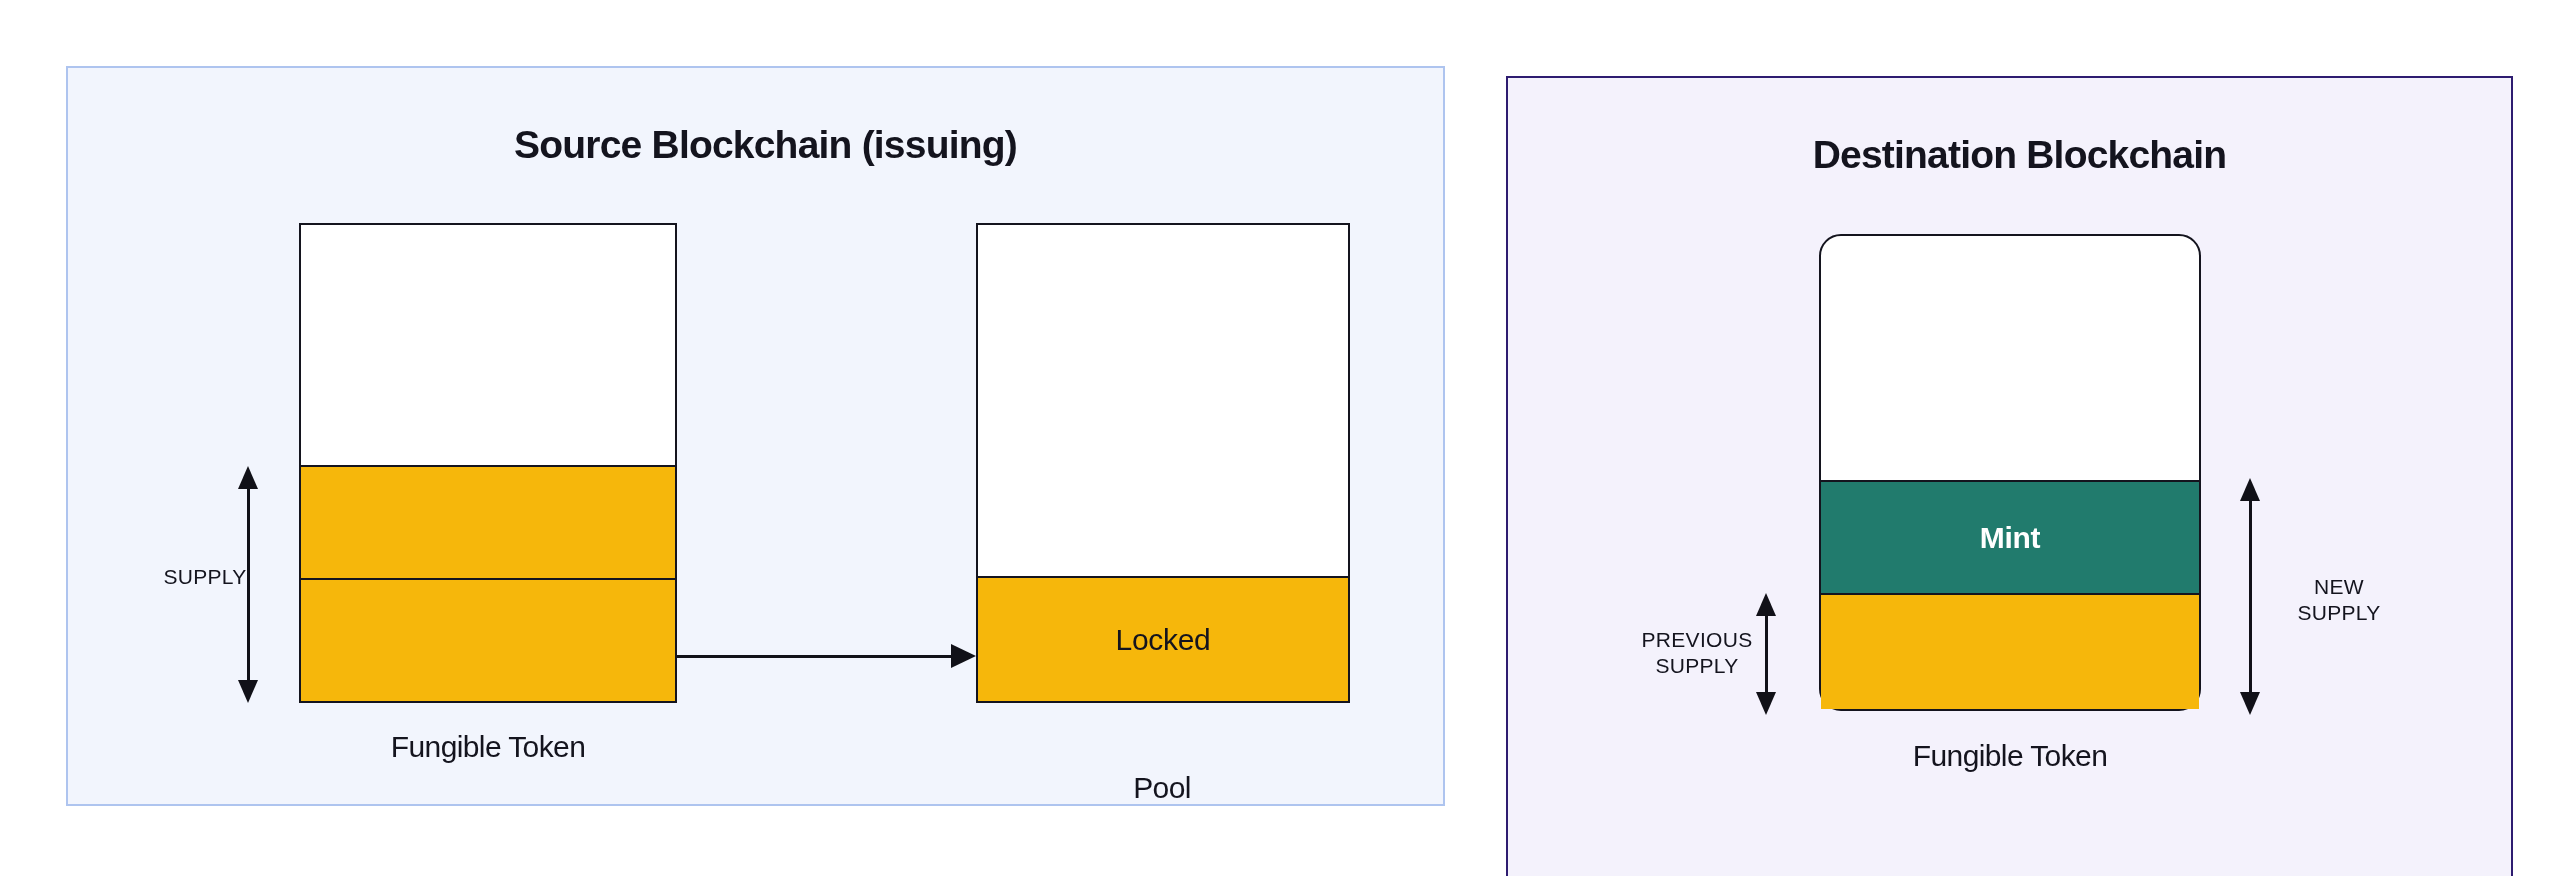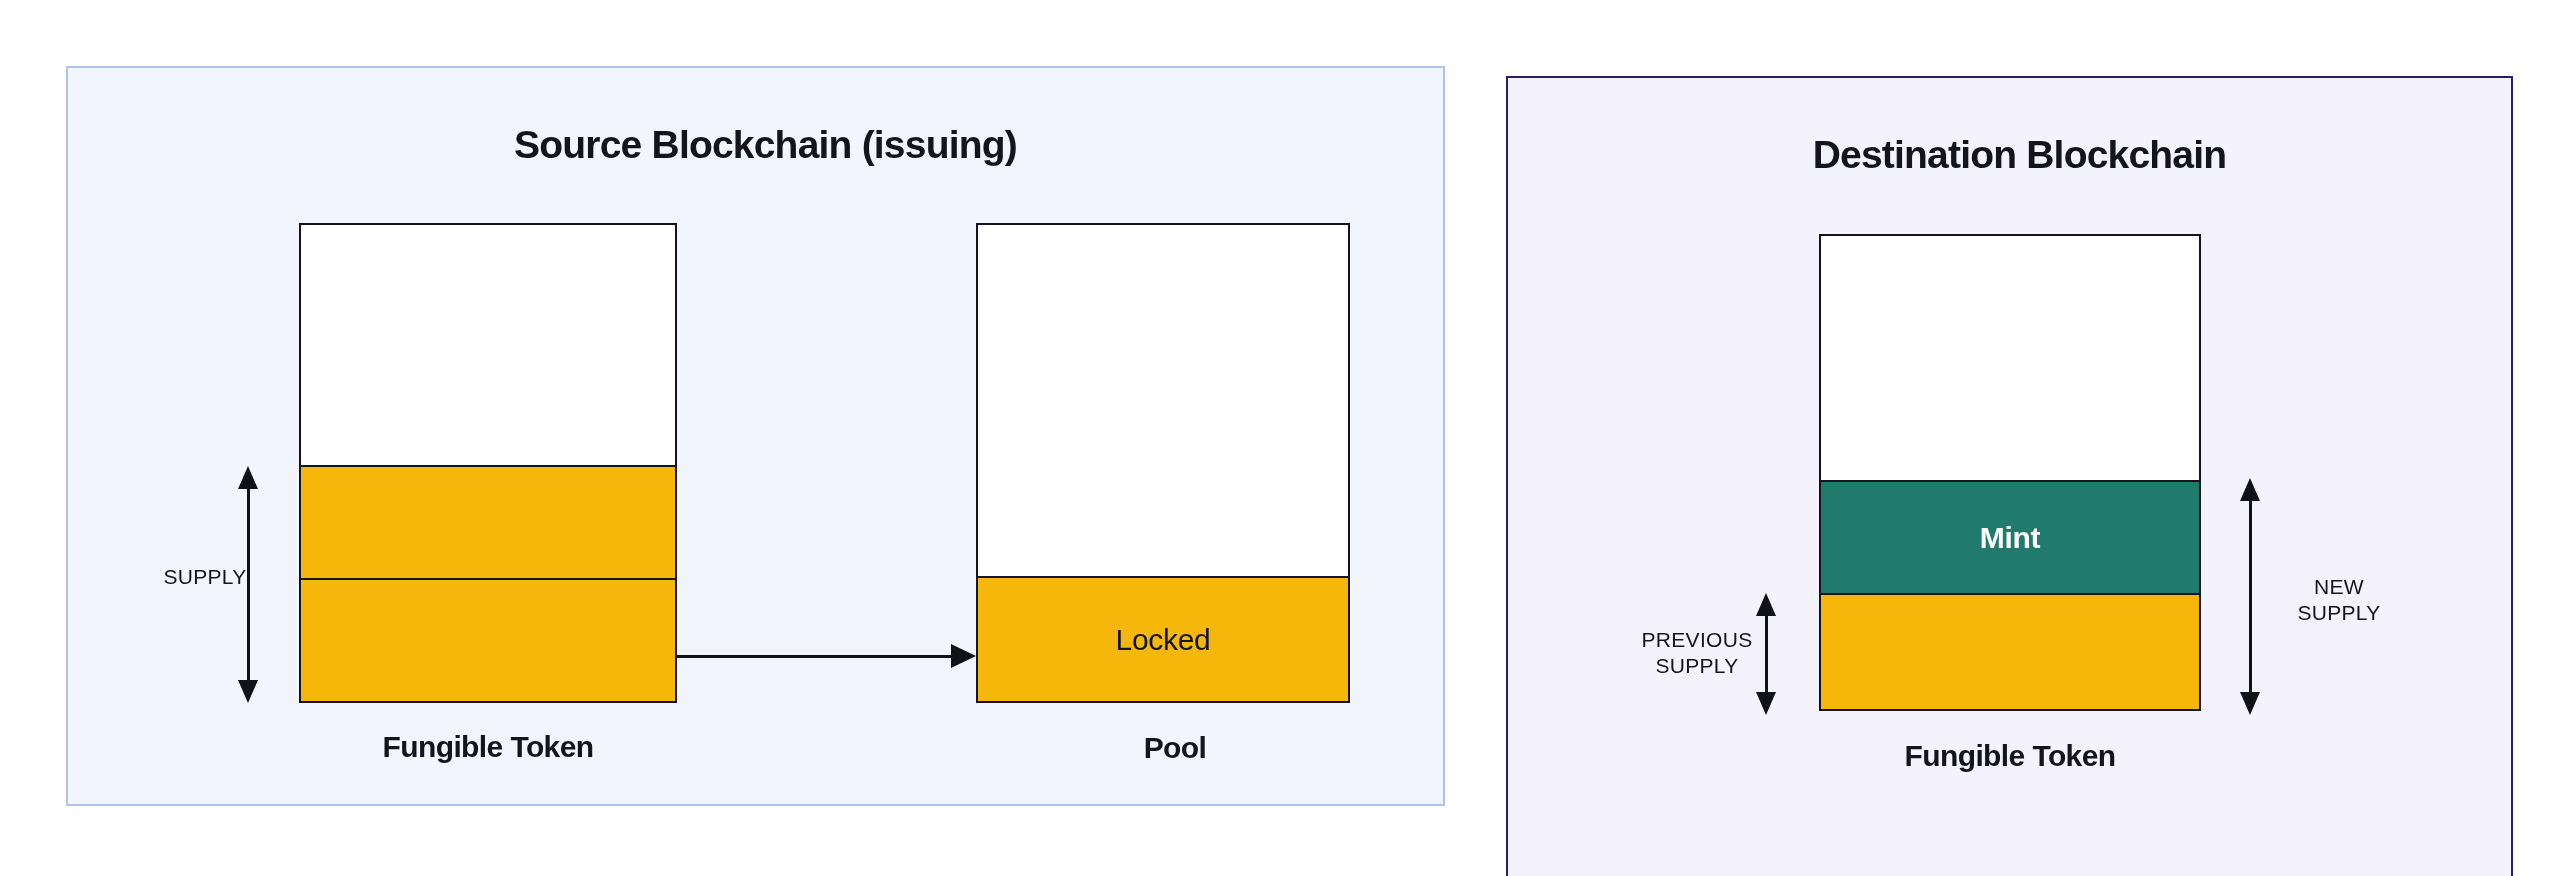--- a/index.html
+++ b/index.html
@@ -68,21 +68,21 @@
   .mint-label {
     font-size: 30px;
     font-weight: 600;
     color: var(--mint_text);
     letter-spacing: -0.3px;
   }
   .bar-label {
     position: absolute;
     transform: translate(-50%, -50%);
     font-size: 30px;
-    font-weight: 700;
+    font-weight: 400;
     letter-spacing: -0.6px;
     white-space: nowrap;
   }
   .range-label {
     position: absolute;
     transform: translate(-50%, -50%);
     font-size: 21px;
     font-weight: 400;
     text-align: center;
     line-height: 26px;
@@ -152,28 +152,28 @@
   </div>
 
   <div class="bar" style="left:908px; top:155px; width:374px; height:480px;">
     <div class="bar-empty"></div>
     <div class="seg seg-orange" style="height:125px;">
       <span class="seg-label">Locked</span>
     </div>
   </div>
 
   <div class="bar-label" style="left:420px; top:679px;">Fungible Token</div>
-  <div class="bar-label" style="left:1094px; top:680px;margin-left:13px;">Pool</div>
+  <div class="bar-label" style="left:1094px; top:720px;">Pool</div>
 </div>
 
 <div class="panel" id="dest-panel">
 
   <div class="panel-title">Destination Blockchain</div>
 
-  <div class="bar" style="left:311px; top:156px; width:382px; height:477px;">
+  <div class="bar" style="left:311px; top:156px; width:382px; height:477px;border-radius:22px;">
     <div class="bar-empty"></div>
     <div class="seg seg-teal" style="height:113px;">
       <span class="mint-label">Mint</span>
     </div>
     <div class="seg seg-orange" style="height:116px;"></div>
   </div>
 
   <div class="v-arrow" style="left:248px; top:515px; height:122px;">
     <div class="head-up"></div>
     <div class="shaft"></div>

